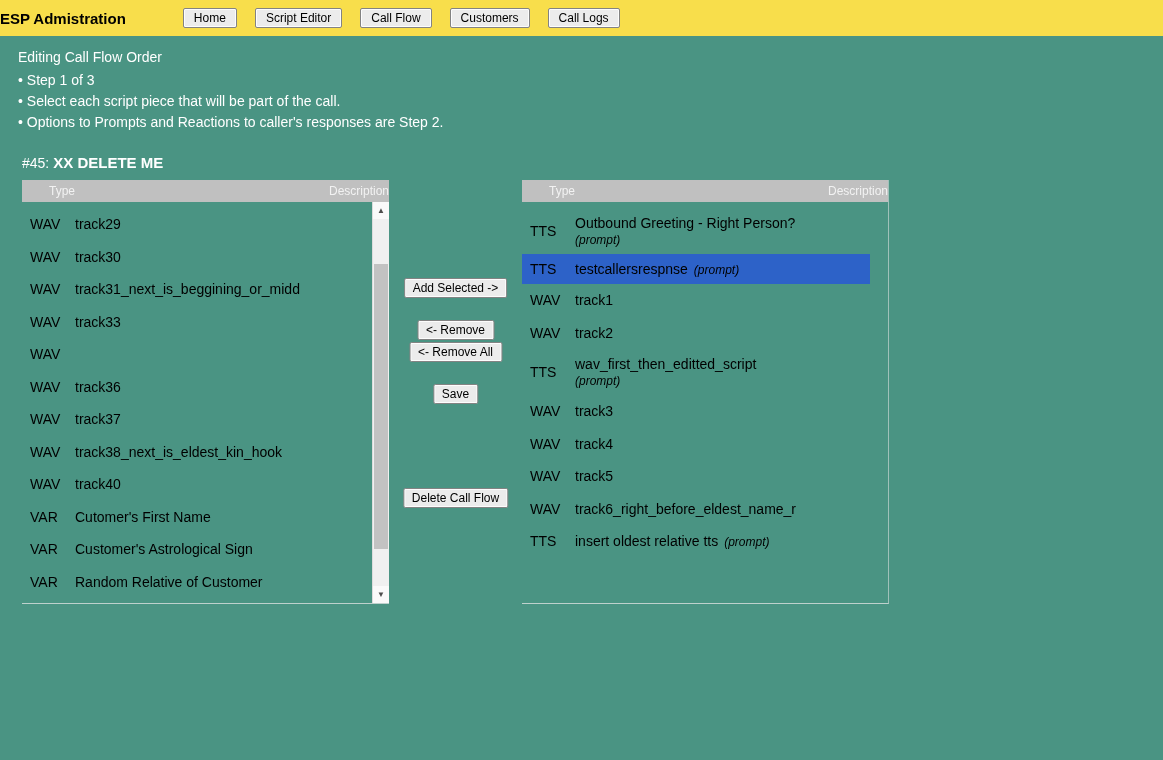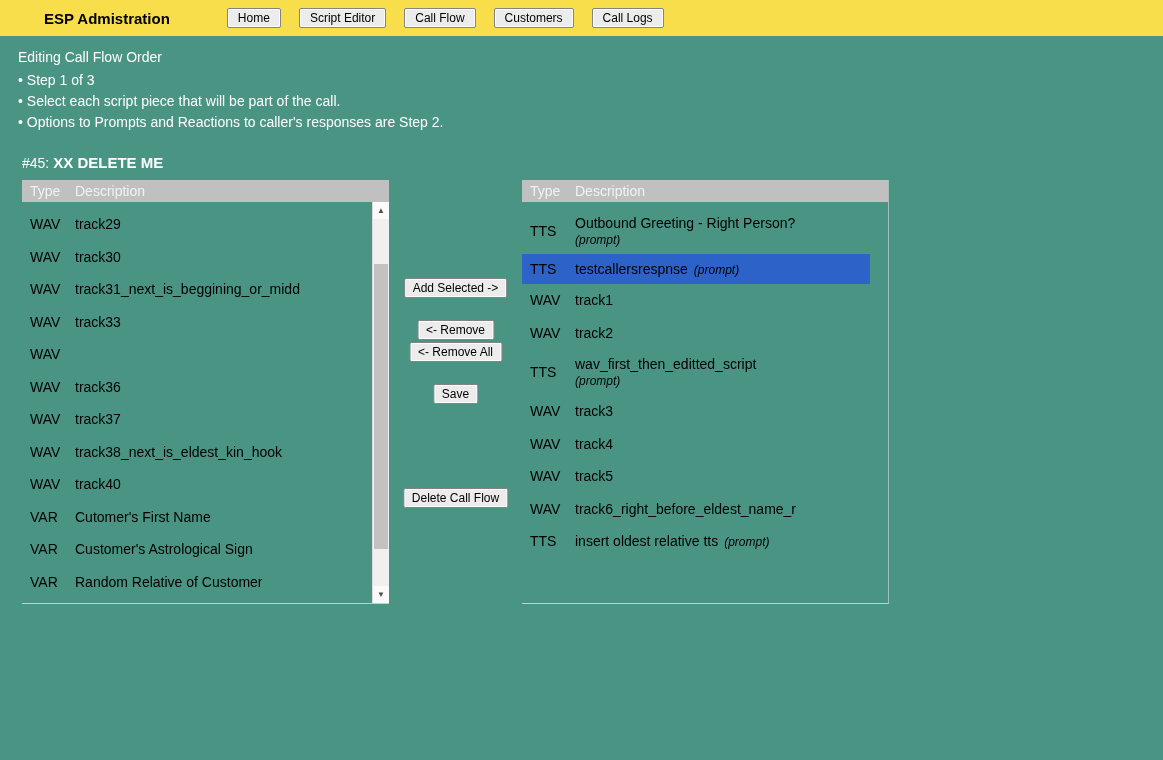--- a/index.html
+++ b/index.html
@@ -14,21 +14,21 @@
     width:1163px;height:760px;overflow:hidden;
     background:var(--page-bg);
     font-family:"Liberation Sans", sans-serif;
   }
   
   .topbar{
     height:36px;background:var(--topbar-bg);
     display:flex;align-items:center;
   }
   .app-title{
-    margin-left:44px;font-weight:bold;font-size:15px;color:#000;
+    font-weight:bold;font-size:15px;color:#000;
   }
   .nav{margin-left:57px;display:flex;gap:18px;}
   .nav button,
   .btn{
     font-family:"Liberation Sans", sans-serif;
     font-size:12px;color:#000;
     background:#ececec;border:1px solid #838383;border-radius:2px;
     padding:2px 10px;cursor:pointer;
     box-shadow:inset 0 0 0 1px #fdfdfd;
   }
@@ -39,21 +39,21 @@
   .bullets li::before{content:"\2022  ";}
   
   .flow-title{margin:21px 0 9px 4px;font-size:14px;}
   .flow-name{font-weight:bold;font-size:15px;margin-left:4px;}
   
   .panels{display:flex;margin-left:4px;}
   .panel{width:367px;border-bottom:1px solid rgba(230,230,230,.75);}
   .panel.right{border-right:1px solid rgba(230,230,230,.55);}
   .panel-header{
     height:22px;background:var(--header-bg);color:#f2f2f2;
-    display:flex;align-items:center;font-size:14px;
+    display:flex;align-items:center;font-size:12px;text-align:right;
   }
   .col-type{width:53px;padding-left:8px;flex:none;}
   .col-desc{flex:1;}
   .panel.left{position:relative;}
   .panel-body{height:401px;padding-top:6px;overflow:hidden;}
   .panel.left .panel-body{margin-right:17px;}
   .row{display:flex;align-items:center;height:32.5px;font-size:14px;color:#000000;}
   .cell-type{width:53px;padding-left:8px;flex:none;}
   .cell-desc{flex:1;white-space:nowrap;overflow:hidden;padding-right:15px;}
   .row.two-line{height:46px;}

